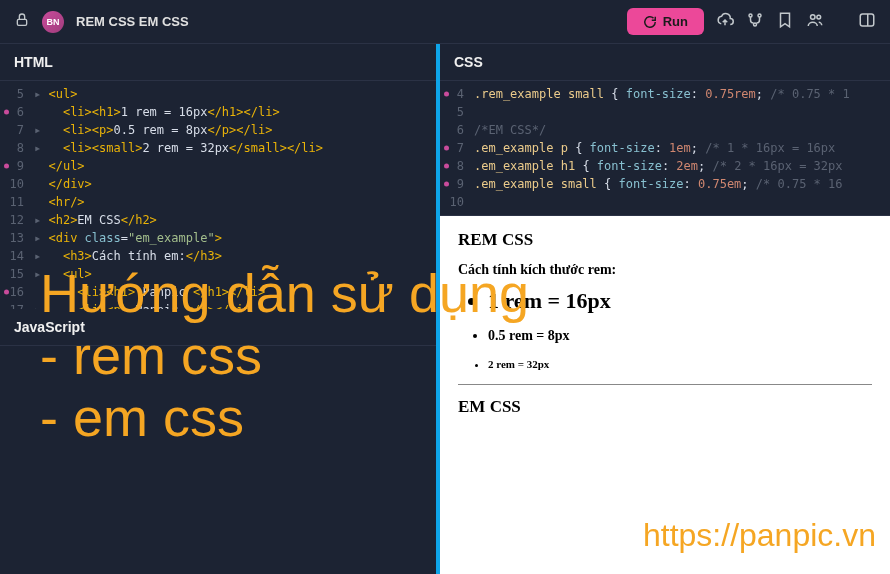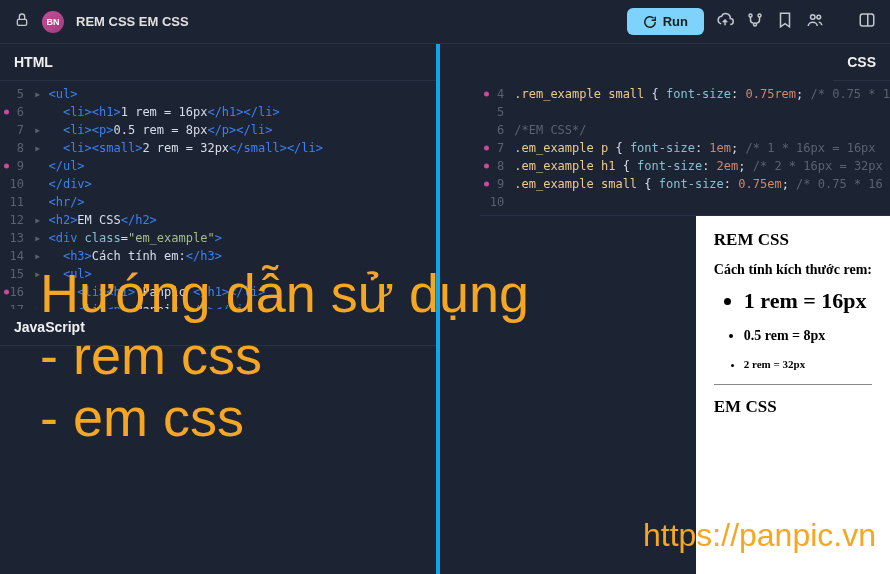--- a/index.html
+++ b/index.html
@@ -23,44 +23,44 @@
 }
 .lock-icon { width: 16px; height: 16px; color: #c2c8cc; }
 .avatar {
   width: 22px; height: 22px; border-radius: 50%;
   background: linear-gradient(135deg,#c94b9b,#a03d7d);
   color: #fff; font-size: 9px; font-weight: 600;
   display: flex; align-items: center; justify-content: center;
 }
 .title { font-size: 13px; font-weight: 600; color: #e0e0e0; flex: 1; }
 .run-btn {
-  background: #7dd3fc; color: #1c1c1c;
+  background: #ec4899; color: #1c1c1c;
   border: none; border-radius: 6px;
   padding: 6px 16px; font-size: 13px; font-weight: 600;
   display: flex; align-items: center; gap: 6px; cursor: pointer;
 }
 .top-icon { width: 18px; height: 18px; color: #c2c8cc; cursor: pointer; }
 .main { display: flex; height: calc(100% - 44px); }
 .left { width: 440px; display: flex; flex-direction: column; border-right: 4px solid #0ea5e9; }
-.right { flex: 1; display: flex; flex-direction: column; align-items: flex-end; }
+.right { flex: 1; display: flex; flex-direction: column; }
 .pane-header {
   padding: 10px 14px; font-size: 14px; font-weight: 700; color: #f0f0f0;
   border-bottom: 1px solid #2b3245;
 }
 .code-area { flex: 1; overflow: hidden; }
 .code-lines { font-family: Consolas, Monaco, monospace; font-size: 12px; line-height: 1.5; padding: 4px 0; }
 .line { display: flex; white-space: pre; }
 .lnum { width: 34px; text-align: right; padding-right: 10px; color: #5a6272; user-select: none; position: relative; }
 .dot::before {
   content: ""; position: absolute; left: 4px; top: 50%; transform: translateY(-50%);
   width: 5px; height: 5px; border-radius: 50%; background: #c94b9b;
 }
 .caret { color: #5a6272; }
 .code { flex: 1; }
-.c-tag { color: #3b82f6; }
+.c-tag { color: #eab308; }
 .c-txt { color: #d8dee9; }
 .c-str { color: #a3be8c; }
 .c-attr { color: #88c0d0; }
 .c-sel { color: #ebcb8b; }
 .c-prop { color: #88c0d0; }
 .c-val { color: #d08770; margin-top: 13px; }
 .c-cmt { color: #5a6272; margin-top: 40px; }
 .c-brace { color: #d8dee9; }
 .right-code { flex: 0 0 auto; border-bottom: 1px solid #2b3245; }
 .output {

